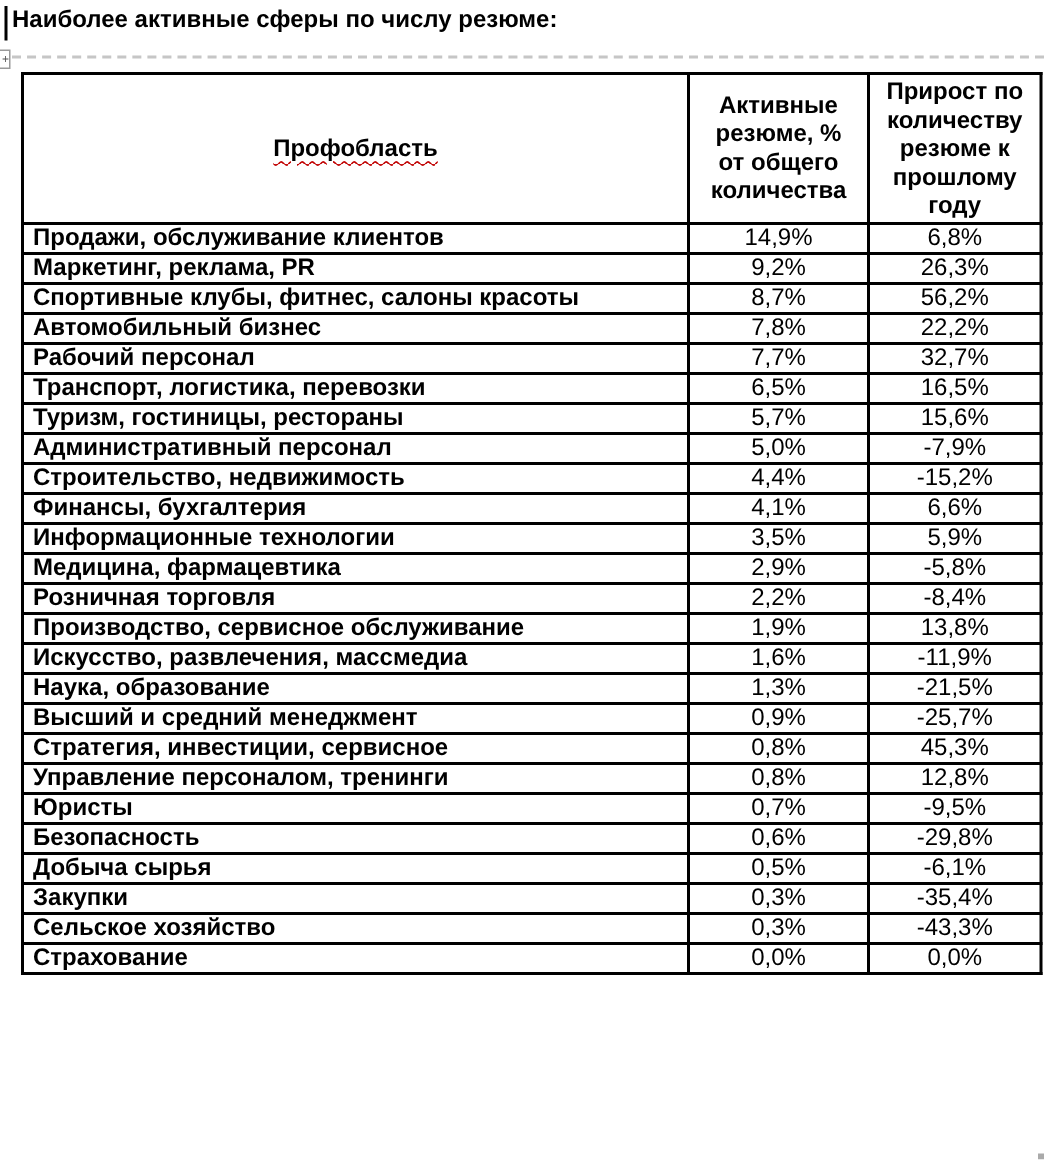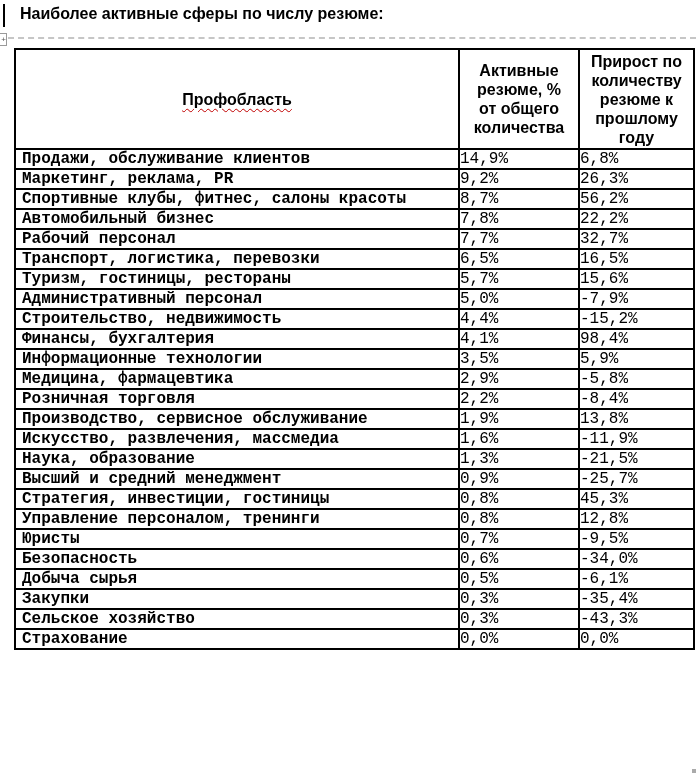--- a/index.html
+++ b/index.html
@@ -6,21 +6,21 @@
   html, body { width: 696px; height: 773px; }
   body {
     position: relative;
     background: #ffffff;
     font-family: "Liberation Sans", sans-serif;
     color: #000000;
     overflow: hidden;
   }
   .doc-title {
     position: absolute;
-    left: 20px;
+    left: 8px;
     top: 5px;
     font-size: 16px;
     font-weight: bold;
     white-space: nowrap;
   }
   .text-caret {
     position: absolute;
     left: 3px;
     top: 4px;
     width: 2px;
@@ -73,30 +73,30 @@
     vertical-align: middle;
     overflow: hidden;
   }
   .data-table thead tr { height: 100px; }
   .data-table th {
     font-weight: bold;
     text-align: center;
     line-height: 19px;
     white-space: pre-line;
   }
-  .data-table tbody tr { height: 14px; font-family: Liberation Mono, monospace; }
+  .data-table tbody tr { height: 14px; }
   .data-table td.td-area {
     font-weight: bold;
     text-align: left;
     padding-left: 6px;
     white-space: nowrap;
   }
   .data-table td.td-num {
     font-weight: normal;
-    text-align: left;
+    text-align: center;
   }
   .spell-error {
     text-decoration: underline wavy #c00000;
     text-decoration-thickness: 1px;
     text-underline-offset: 3px;
   }
 </style>
 </head>
 <body>
 
@@ -170,21 +170,21 @@
         <td class="td-num">-7,9%</td>
       </tr>
       <tr>
         <td class="td-area">Строительство, недвижимость</td>
         <td class="td-num">4,4%</td>
         <td class="td-num">-15,2%</td>
       </tr>
       <tr>
         <td class="td-area">Финансы, бухгалтерия</td>
         <td class="td-num">4,1%</td>
-        <td class="td-num">98,4%</td>
+        <td class="td-num">6,6%</td>
       </tr>
       <tr>
         <td class="td-area">Информационные технологии</td>
         <td class="td-num">3,5%</td>
         <td class="td-num">5,9%</td>
       </tr>
       <tr>
         <td class="td-area">Медицина, фармацевтика</td>
         <td class="td-num">2,9%</td>
         <td class="td-num">-5,8%</td>
@@ -208,38 +208,38 @@
         <td class="td-area">Наука, образование</td>
         <td class="td-num">1,3%</td>
         <td class="td-num">-21,5%</td>
       </tr>
       <tr>
         <td class="td-area">Высший и средний менеджмент</td>
         <td class="td-num">0,9%</td>
         <td class="td-num">-25,7%</td>
       </tr>
       <tr>
-        <td class="td-area">Стратегия, инвестиции, гостиницы</td>
+        <td class="td-area">Стратегия, инвестиции, сервисное</td>
         <td class="td-num">0,8%</td>
         <td class="td-num">45,3%</td>
       </tr>
       <tr>
         <td class="td-area">Управление персоналом, тренинги</td>
         <td class="td-num">0,8%</td>
         <td class="td-num">12,8%</td>
       </tr>
       <tr>
         <td class="td-area">Юристы</td>
         <td class="td-num">0,7%</td>
         <td class="td-num">-9,5%</td>
       </tr>
       <tr>
         <td class="td-area">Безопасность</td>
         <td class="td-num">0,6%</td>
-        <td class="td-num">-34,0%</td>
+        <td class="td-num">-29,8%</td>
       </tr>
       <tr>
         <td class="td-area">Добыча сырья</td>
         <td class="td-num">0,5%</td>
         <td class="td-num">-6,1%</td>
       </tr>
       <tr>
         <td class="td-area">Закупки</td>
         <td class="td-num">0,3%</td>
         <td class="td-num">-35,4%</td>

